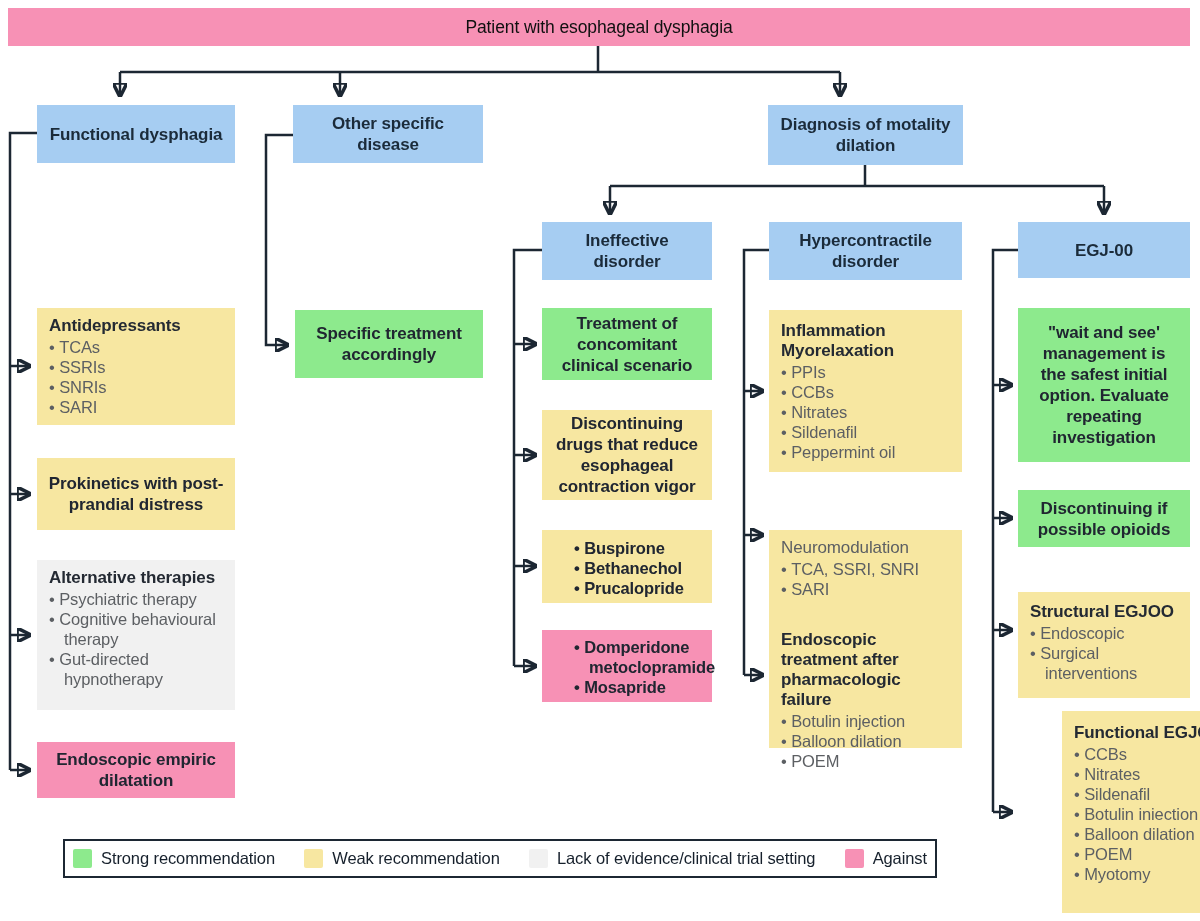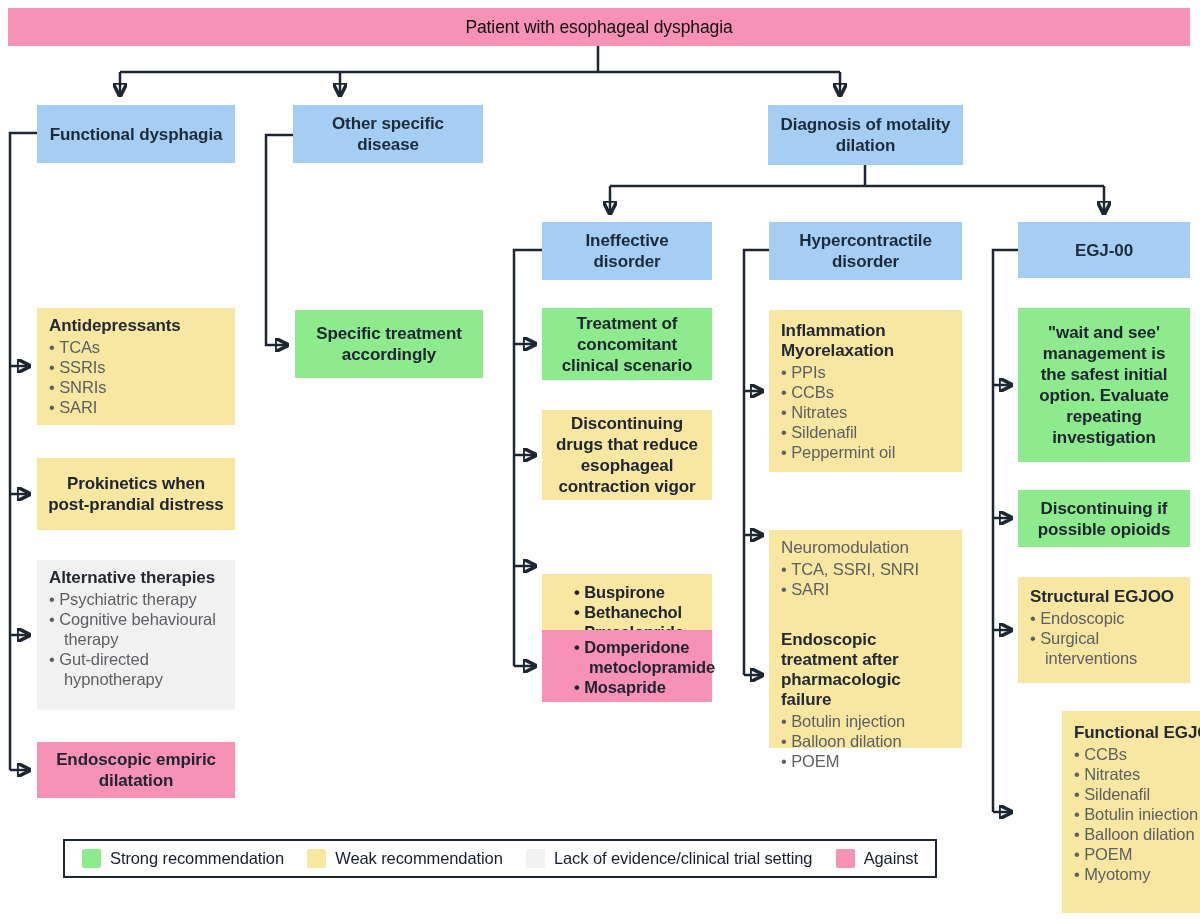--- a/index.html
+++ b/index.html
@@ -20,21 +20,21 @@
   .list{padding:8px 10px 6px 12px;font-size:16.5px;line-height:20px;}
   .list .box-title{font-weight:700;font-size:17px;color:#242a33;margin-bottom:1px;}
   .list .box-title.muted{font-weight:400;color:#5c5f63;}
   .list .li{color:#5c5f63;padding-left:15px;text-indent:-15px;}
   .list .li::before{content:"\2022\00a0";}
   .dark-items{padding-left:32px;display:flex;flex-direction:column;justify-content:center;}
   .dark-items .li{color:#202631;font-weight:600;}
 
   .legend{position:absolute;left:63px;top:839px;width:874px;height:39px;box-sizing:border-box;
           border:2px solid #1c2733;display:flex;align-items:center;justify-content:space-between;
-          padding:0 17px;font-size:16.5px;color:#16202c;background:#ffffff;}
+          padding:0 8px;font-size:16.5px;color:#16202c;background:#ffffff;}
   .legend-item{display:flex;align-items:center;gap:9px;white-space:nowrap;}
   .swatch{width:19px;height:19px;border-radius:2px;flex:0 0 auto;}
 </style>
 </head>
 <body>
 
 <div class="canvas">
 
   <svg class="connectors" width="1200" height="921" viewBox="0 0 1200 921" aria-hidden="true">
     <defs>
@@ -105,21 +105,21 @@
   <div class="box list" style="left: 37px; top: 308px; width: 198px; height: 117px; background: rgb(247, 231, 161);">
     <div class="box-title">Antidepressants</div>
     <div>
         <div class="li">TCAs</div>
         <div class="li">SSRIs</div>
         <div class="li">SNRIs</div>
         <div class="li">SARI</div>
       </div>
   </div>
   <div class="box center rec" style="left: 37px; top: 458px; width: 198px; height: 72px; background: rgb(247, 231, 161);">
-    <span>Prokinetics when post-prandial distress</span>
+    <span>Prokinetics with post-prandial distress</span>
   </div>
   <div class="box list" style="left: 37px; top: 560px; width: 198px; height: 150px; background: rgb(241, 241, 241);">
     <div class="box-title">Alternative therapies</div>
     <div>
         <div class="li">Psychiatric therapy</div>
         <div class="li">Cognitive behavioural therapy</div>
         <div class="li">Gut-directed hypnotherapy</div>
       </div>
   </div>
   <div class="box center rec" style="left: 37px; top: 742px; width: 198px; height: 56px; background: rgb(247, 145, 181);">
@@ -129,21 +129,21 @@
   <div class="box center rec" style="left: 295px; top: 310px; width: 188px; height: 68px; background: rgb(141, 234, 141);">
     <span>Specific treatment accordingly</span>
   </div>
 
   <div class="box center rec" style="left: 542px; top: 308px; width: 170px; height: 72px; background: rgb(141, 234, 141);">
     <span>Treatment of concomitant clinical scenario</span>
   </div>
   <div class="box center rec" style="left: 542px; top: 410px; width: 170px; height: 90px; background: rgb(247, 231, 161);">
     <span>Discontinuing drugs that reduce esophageal contraction vigor</span>
   </div>
-  <div class="box list dark-items" style="left: 542px; top: 530px; width: 170px; height: 73px; background: rgb(247, 231, 161); margin-top: 44px;">
+  <div class="box list dark-items" style="left: 542px; top: 530px; width: 170px; height: 73px; background: rgb(247, 231, 161);">
     <div>
         <div class="li">Buspirone</div>
         <div class="li">Bethanechol</div>
         <div class="li">Prucalopride</div>
       </div>
   </div>
   <div class="box list dark-items" style="left: 542px; top: 630px; width: 170px; height: 72px; background: rgb(247, 145, 181);">
     <div>
         <div class="li">Domperidone metoclopramide</div>
         <div class="li">Mosapride</div>
@@ -175,21 +175,21 @@
         <div class="li">POEM</div>
       </div>
   </div>
 
   <div class="box center rec" style="left: 1018px; top: 308px; width: 172px; height: 154px; background: rgb(141, 234, 141);">
     <span>"wait and see' management is the safest initial option. Evaluate repeating investigation</span>
   </div>
   <div class="box center rec" style="left: 1018px; top: 490px; width: 172px; height: 57px; background: rgb(141, 234, 141);">
     <span>Discontinuing if possible opioids</span>
   </div>
-  <div class="box list" style="left: 1018px; top: 577px; width: 172px; height: 106px; padding-top: 10px; background: rgb(247, 231, 161);">
+  <div class="box list" style="left: 1018px; top: 592px; width: 172px; height: 106px; padding-top: 10px; background: rgb(247, 231, 161);">
     <div class="box-title">Structural EGJOO</div>
     <div>
         <div class="li">Endoscopic</div>
         <div class="li">Surgical interventions</div>
       </div>
   </div>
   <div class="box list" style="left: 1018px; top: 711px; width: 172px; height: 202px; padding-top: 12px; background: rgb(247, 231, 161); margin-left: 44px;">
     <div class="box-title">Functional EGJOO</div>
     <div>
         <div class="li">CCBs</div>

